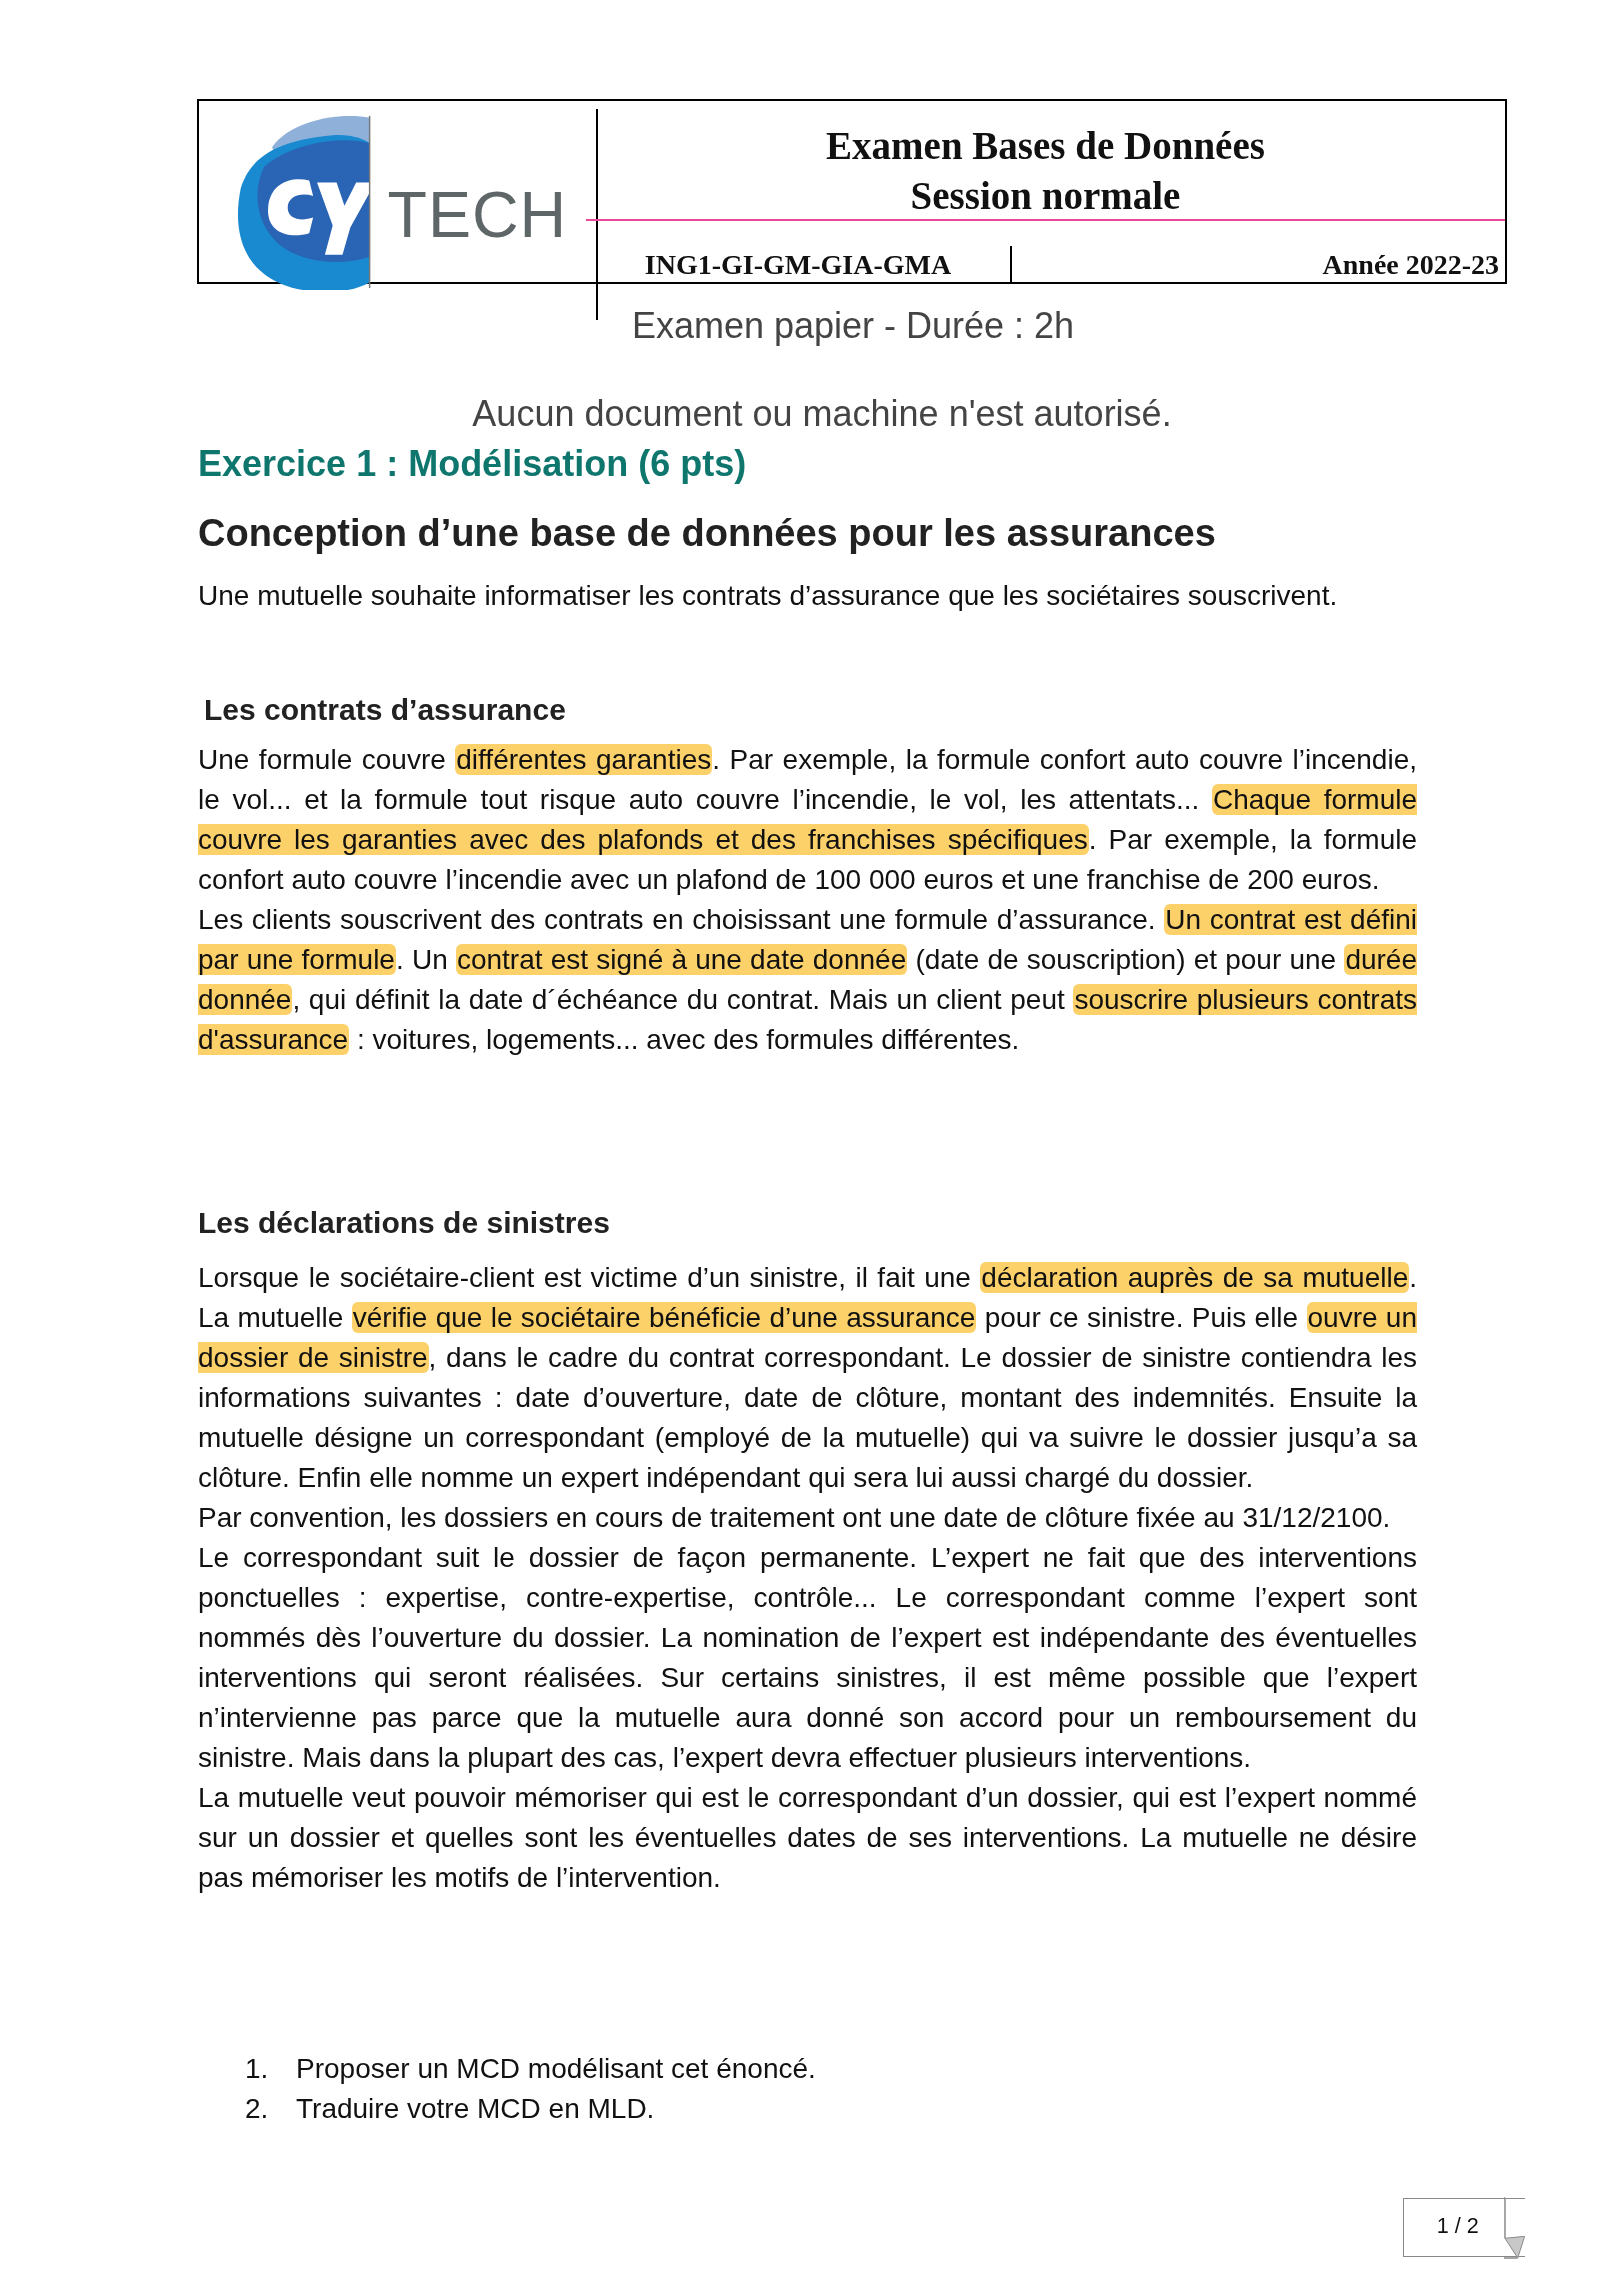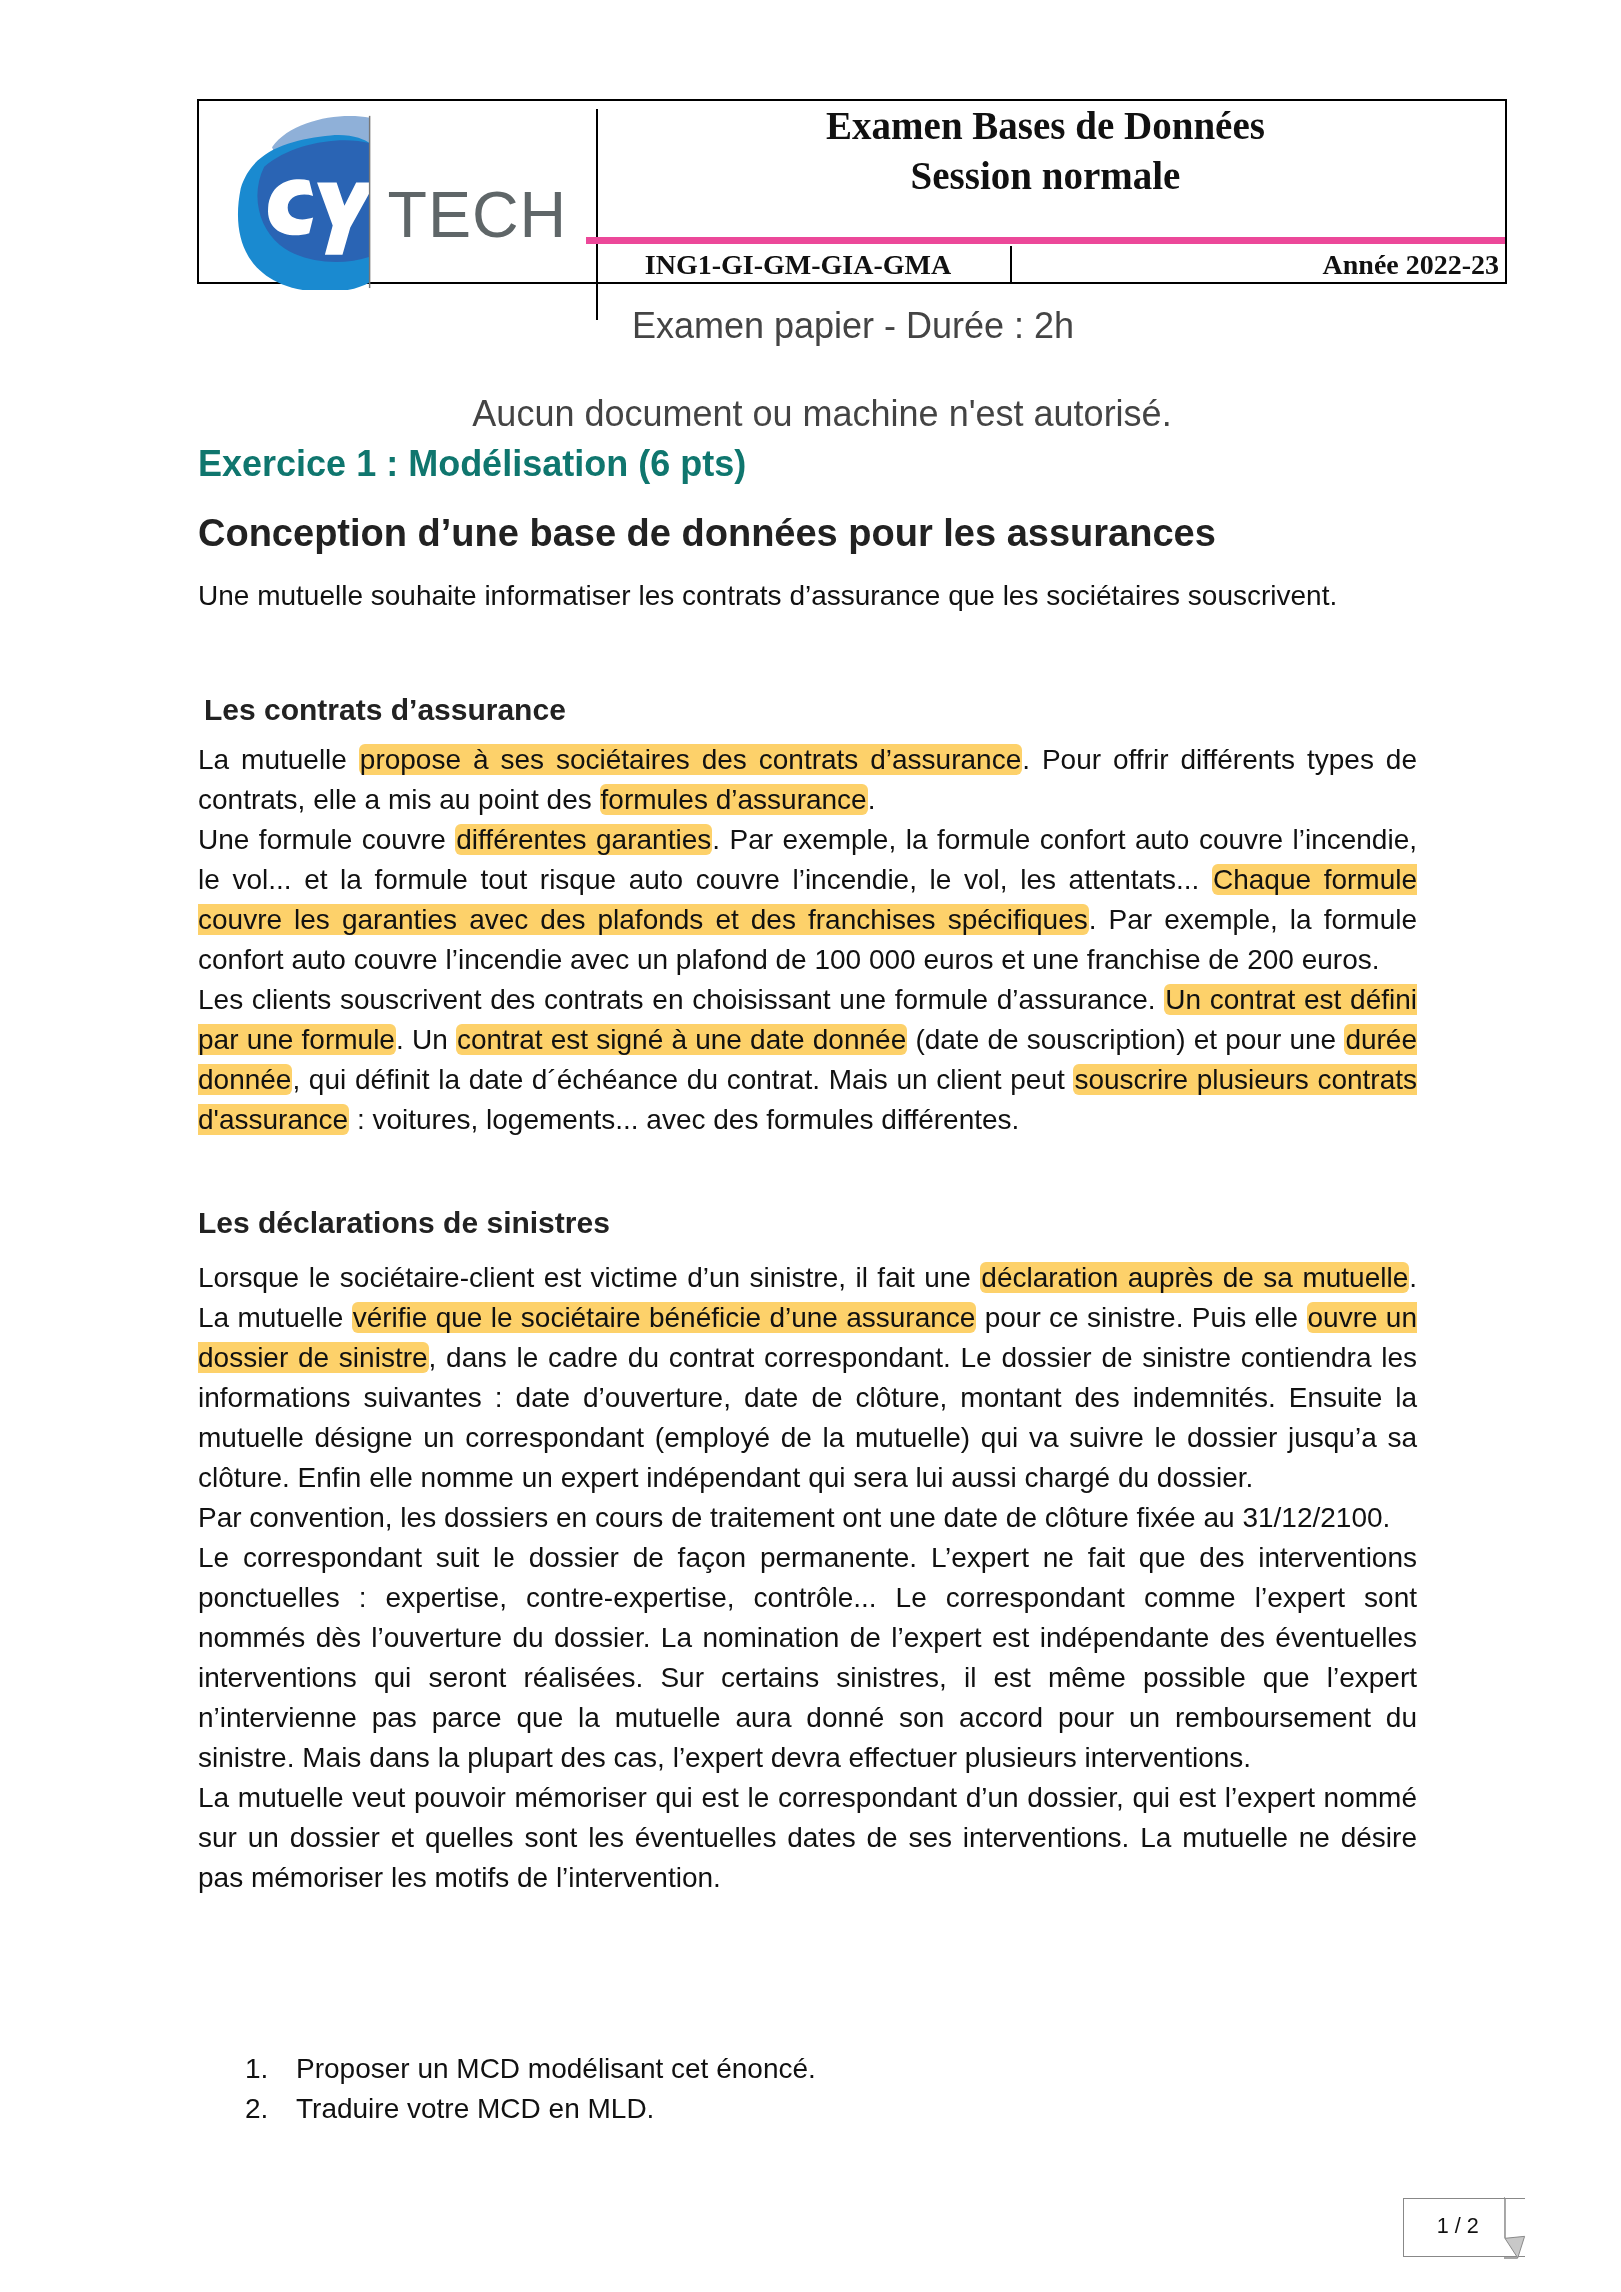--- a/index.html
+++ b/index.html
@@ -3,24 +3,24 @@
 <meta charset="utf-8">
 <style>
   html, body { margin: 0; padding: 0; background: #ffffff; }
   body { width: 1621px; height: 2293px; position: relative; overflow: hidden;
          font-family: "Liberation Sans", sans-serif; color: #111; }
 
   .header-table { position: absolute; left: 197px; top: 99px; width: 1310px; height: 185px;
                   border: 2px solid #000; box-sizing: border-box; }
   .logo-cell { position: absolute; left: 0; top: 8px; width: 385px; height: 211px;
                border-right: 2px solid #000; margin-left: 12px; }
-  .title-cell { position: absolute; left: 387px; top: 0; right: 0; height: 143px;
-                border-bottom: 7px solid #ec4899; text-align: center;
+  .title-cell { position: absolute; left: 387px; top: 0; right: 0; height: 120px;
+                border-bottom: 2px solid #ec4899; text-align: center;
                 font-family: "Liberation Serif", serif; font-weight: bold; font-size: 39px;
-                line-height: 50px; padding-top: 0; box-sizing: border-box; }
+                line-height: 50px; padding-top: 20px; box-sizing: border-box; }
   .program-cell { position: absolute; left: 387px; top: 145px; width: 424px; height: 36px;
                   border-right: 2px solid #000; text-align: center;
                   font-family: "Liberation Serif", serif; font-weight: bold; font-size: 28px;
                   line-height: 37px; }
   .year-cell { position: absolute; left: 814px; top: 145px; right: 5.9px; height: 36px;
                text-align: right; font-family: "Liberation Serif", serif; font-weight: bold;
                font-size: 28px; line-height: 37px; }
 
   .logo-svg { position: absolute; left: 11.8px; top: 1px; }
 
@@ -90,21 +90,20 @@
 
 <div class="subtitle sub1">Examen papier - Durée : 2h</div>
 <div class="subtitle sub2">Aucun document ou machine n'est autorisé.</div>
 
 <div class="h-exercise">Exercice 1 : Modélisation (6 pts)</div>
 <div class="h-conception">Conception d’une base de données pour les assurances</div>
 <div class="intro">Une mutuelle souhaite informatiser les contrats d’assurance que les sociétaires souscrivent.</div>
 
 <div class="h-section h-contrats">Les contrats d’assurance</div>
 <div class="para para1">
-    <p><span>La mutuelle </span><span class="hl">propose à ses sociétaires des contrats d’assurance</span><span>. Pour offrir différents types de contrats, elle a mis au point des </span><span class="hl">formules d’assurance</span><span>.</span></p>
     <p><span>Une formule couvre </span><span class="hl">différentes garanties</span><span>. Par exemple, la formule confort auto couvre l’incendie, le vol... et la formule tout risque auto couvre l’incendie, le vol, les attentats... </span><span class="hl">Chaque formule couvre les garanties avec des plafonds et des franchises spécifiques</span><span>. Par exemple, la formule confort auto couvre l’incendie avec un plafond de 100 000 euros et une franchise de 200 euros.</span></p>
     <p><span>Les clients souscrivent des contrats en choisissant une formule d’assurance. </span><span class="hl">Un contrat est défini par une formule</span><span>. Un </span><span class="hl">contrat est signé à une date donnée</span><span> (date de souscription) et pour une </span><span class="hl">durée donnée</span><span>, qui définit la date d´échéance du contrat. Mais un client peut </span><span class="hl">souscrire plusieurs contrats d'assurance</span><span> : voitures, logements... avec des formules différentes.</span></p>
   </div>
 
 <div class="h-section h-sinistres">Les déclarations de sinistres</div>
 <div class="para para2">
     <p><span>Lorsque le sociétaire-client est victime d’un sinistre, il fait une </span><span class="hl">déclaration auprès de sa mutuelle</span><span>. La mutuelle </span><span class="hl">vérifie que le sociétaire bénéficie d’une assurance</span><span> pour ce sinistre. Puis elle </span><span class="hl">ouvre un dossier de sinistre</span><span>, dans le cadre du contrat correspondant. Le dossier de sinistre contiendra les informations suivantes :  date d’ouverture, date de clôture, montant des indemnités. Ensuite la mutuelle désigne un correspondant (employé de la mutuelle) qui va suivre le dossier jusqu’a sa clôture. Enfin elle nomme un expert indépendant qui sera lui aussi chargé du dossier.</span></p>
     <p><span>Par convention, les dossiers en cours de traitement ont une date de clôture fixée au 31/12/2100.</span></p>
     <p><span>Le correspondant suit le dossier de façon permanente. L’expert ne fait que des interventions ponctuelles : expertise, contre-expertise, contrôle... Le correspondant comme l’expert sont nommés dès l’ouverture du dossier.  La nomination de l’expert est indépendante des éventuelles interventions qui seront réalisées. Sur certains sinistres, il est même possible que l’expert n’intervienne pas parce que la mutuelle aura donné son accord pour un remboursement du sinistre. Mais dans la plupart des cas, l’expert devra effectuer plusieurs interventions.</span></p>
     <p><span>La mutuelle veut pouvoir mémoriser qui est le correspondant d’un dossier, qui est l’expert nommé sur un dossier et quelles sont les éventuelles dates de ses interventions. La mutuelle ne désire pas mémoriser les motifs de l’intervention.</span></p>

